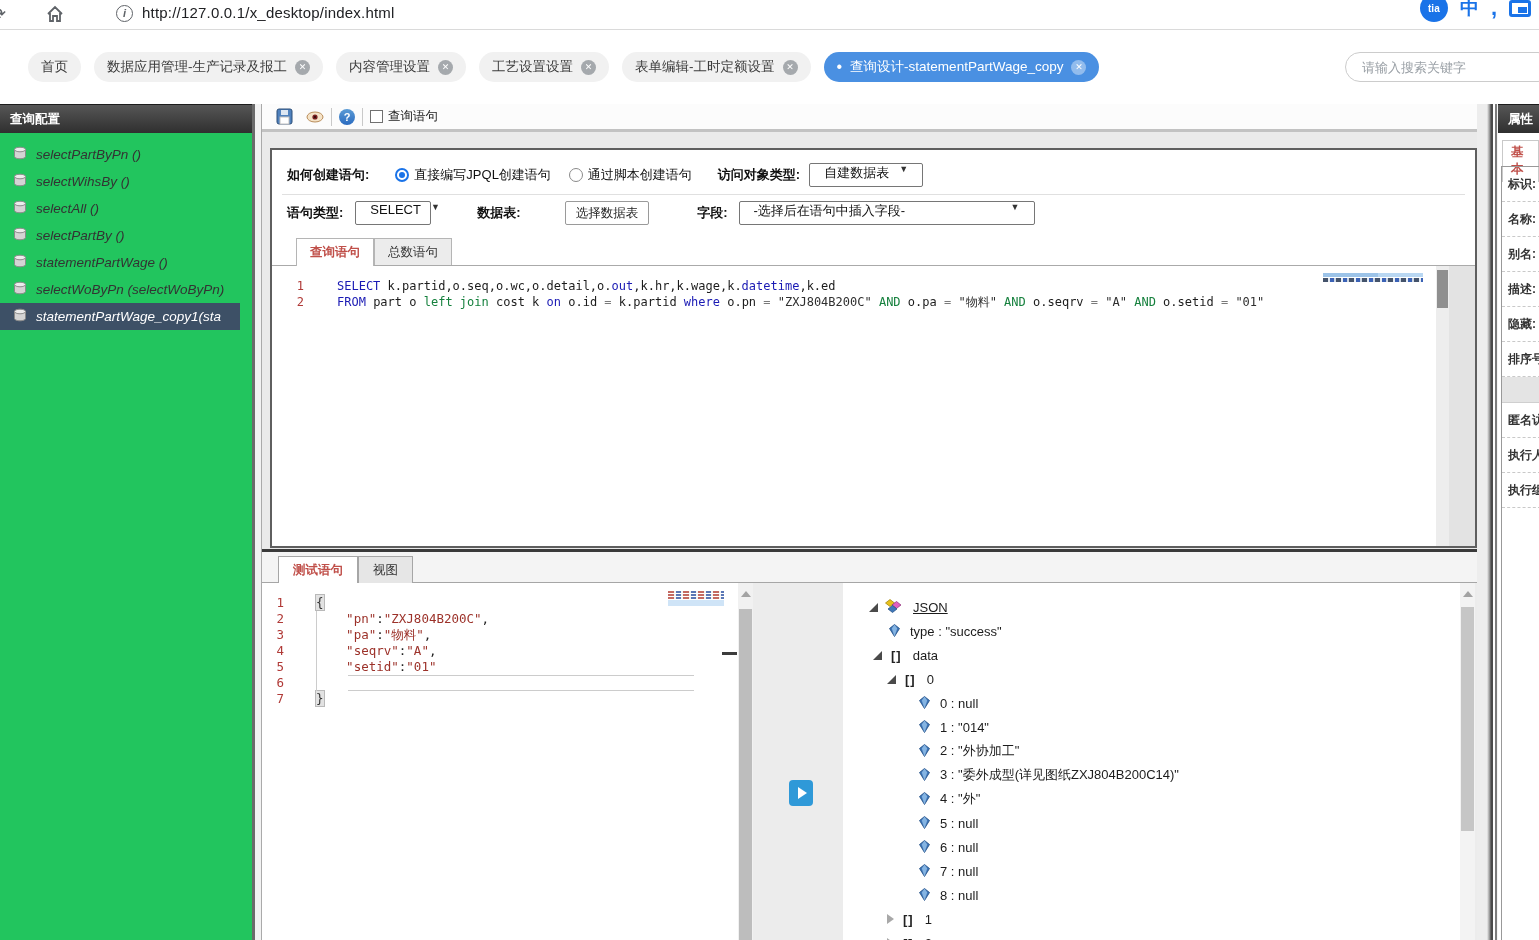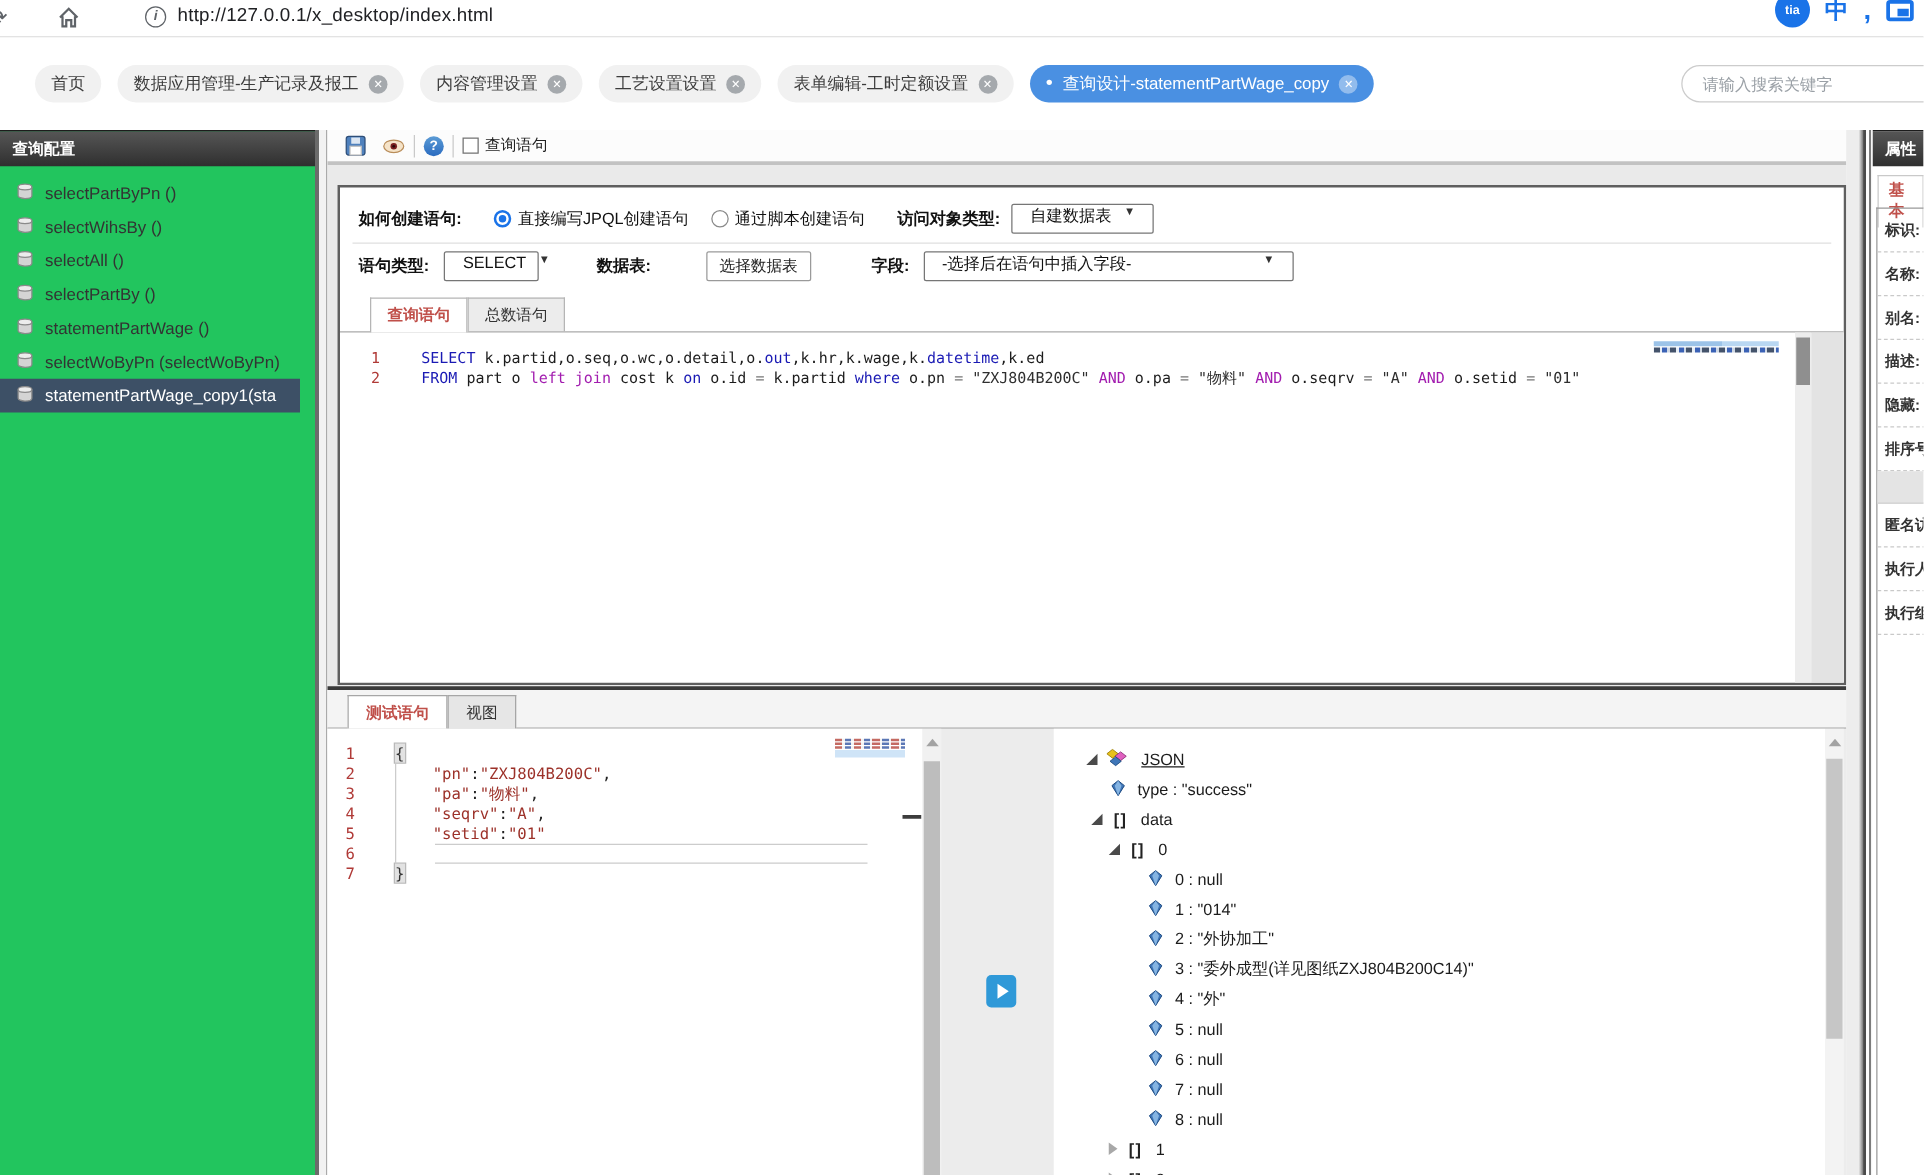--- a/index.html
+++ b/index.html
@@ -31,21 +31,21 @@
   .search-pill { position:absolute; right:-14px; top:22px; width:208px; height:30px; border:1px solid #ccc; border-radius:15px; padding:0 16px; font-size:13px; color:#333; outline:none; }
   .search-pill::placeholder { color:#9aa0a6; }
 
   
   .workspace { position:absolute; left:0; top:104px; width:1539px; height:836px; }
   .panel-header { height:29px; background:linear-gradient(#565656,#2f2f2f); border-top:1px solid #1c1c1c; color:#fff; font-size:12.5px; font-weight:bold; line-height:28px; padding-left:10px; }
 
   
   .sidebar-left { position:absolute; left:0; top:0; width:252px; height:836px; background:#22c55e; }
   .query-list { padding-top:8px; }
-  .q-item { height:27px; display:flex; align-items:center; padding-left:13px; gap:9px; font-size:13.5px; color:#333; cursor:pointer; width:240px; }
+  .q-item { height:27px; display:flex; align-items:center; padding-left:13px; gap:9px; font-size:13.5px; color:#333; cursor:pointer; width:240px;font-style:italic; }
   .q-item.selected { background:#3d5066; color:#fff; }
   .v-divider-left { position:absolute; left:252px; top:0; width:10px; height:836px; background:linear-gradient(90deg,#6b6b6b 0 3px,#f2f2f2 3px 9px,#aaa 9px 10px); }
 
   
   .main { position:absolute; left:262px; top:0; width:1215px; height:836px; background:#eaeaea; }
   .toolbar { position:absolute; left:0; top:0; width:100%; height:28px; background:#fcfcfc; border-bottom:3px solid #c2c2c2; display:flex; align-items:center; }
   .tb-sep { width:1px; height:18px; background:#c9c9c9; margin:0 7px; }
   .tb-icon { display:flex; align-items:center; justify-content:center; cursor:pointer; }
   .tb-help { width:16px; height:16px; border-radius:50%; background:linear-gradient(#5b9bd5,#2a6bc0); color:#fff; font-size:11px; font-weight:bold; text-align:center; line-height:16px; }
   .tb-check { width:13px; height:13px; border:1px solid #707070; background:#fff; margin-right:5px; cursor:pointer; }
@@ -68,21 +68,21 @@
 
   .stmt-tabs { position:absolute; left:24px; top:88px; height:28px; display:flex; }
   .stmt-tab { height:28px; padding:0 13px; font-size:12.5px; line-height:27px; border:1px solid #b5b5b5; border-bottom:none; background:#ececec; color:#333; cursor:pointer; }
   .stmt-tab.active { background:#fff; color:#c0504a; font-weight:bold; position:relative; z-index:2; }
   .sql-editor { position:absolute; left:0; right:0; top:115px; bottom:0; border-top:1px solid #aaa; background:#fff; font-family:"DejaVu Sans Mono", monospace; font-size:12px; }
   .code-line { display:flex; height:16px; line-height:16px; white-space:pre; }
   .code-gutter { width:46px; text-align:right; padding-right:14px; color:#b03a37; flex:none; }
   .code-body { padding-left:19px; }
   .sql-lines { padding-top:12px; }
   .tok-kw { color:#1a1ab4; }
-  .tok-kw2 { color:#a21caf; }
+  .tok-kw2 { color:#15803d; }
   .tok-op { color:#7a7a7a; }
   .tok-id { color:#1c1c1c; }
   .tok-str { color:#2f2f2f; }
   .editor-right-pad { position:absolute; right:0; top:0; bottom:0; width:26px; background:#e3e3e3; }
   .sql-scrollbar { position:absolute; right:26px; top:0; bottom:0; width:13px; background:#ededed; }
   .sql-scrollbar .thumb { position:absolute; left:1px; right:1px; top:4px; height:38px; background:#8f8f8f; }
   .minimap { position:absolute; right:52px; top:7px; width:100px; }
   .minimap .mm1 { height:4px; background:linear-gradient(90deg,#9cc3e8 0 55%,#b9d7f2 55% 100%); }
   .minimap .mm2 { height:4px; margin-top:1px; background:repeating-linear-gradient(90deg,#44536b 0 5px,#e8eef5 5px 7px,#3b62b5 7px 11px,#cfd8e4 11px 13px); }
 

